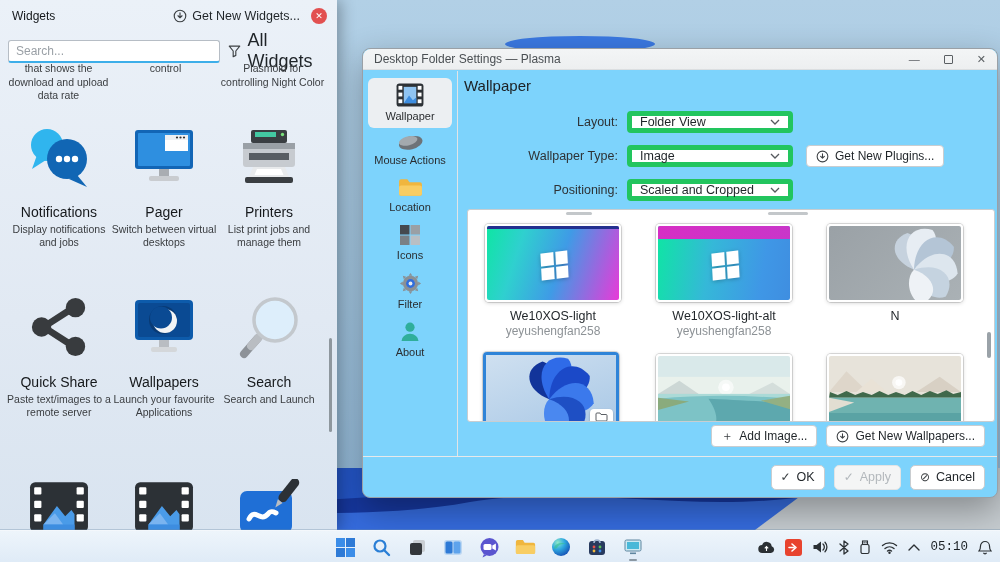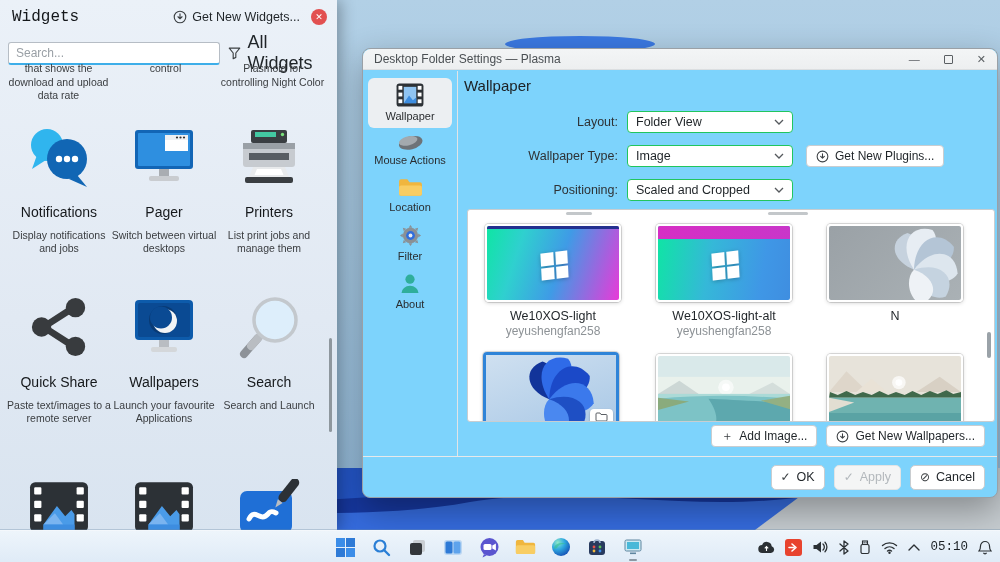--- a/index.html
+++ b/index.html
@@ -11,39 +11,39 @@
   
   .bloom-strip{position:absolute;left:0;top:468px;width:1000px;height:62px;z-index:1;}
   .bloom-hump{position:absolute;left:505px;top:36px;width:150px;height:16px;border-radius:50%;
               background:#3b79e2;z-index:1;}
 
   
   .panel{position:absolute;left:0;top:0;width:337px;height:530px;z-index:5;overflow:hidden;
          background:linear-gradient(180deg,#ebf1f8 0%,#e1e9f3 60%,#d9e4f0 100%);
          box-shadow:4px 0 14px rgba(0,0,0,.30);}
   .panel-header{display:flex;align-items:center;gap:7px;padding:8px 10px 2px 12px;}
-  .panel-title{font-size:16px;color:#14171a;flex:0 0 auto;font-family:Liberation Mono, monospace;}
+  .panel-title{font-size:12px;color:#14171a;flex:0 0 auto;}
   .panel-spacer{flex:1;}
   .getnew{display:flex;align-items:center;gap:5px;font-size:12.5px;color:#1f2428;cursor:pointer;}
   .close-circle{width:16px;height:16px;border-radius:50%;background:#e25050;color:#fff;font-size:9px;
                 display:flex;align-items:center;justify-content:center;cursor:pointer;margin-left:4px;}
   .search-row{display:flex;align-items:center;gap:7px;padding:4px 10px 0 8px;}
   .search-input{width:232px;height:23px;border:1px solid #b6bdc5;border-bottom:2px solid #3daee9;
                 border-radius:3px;padding:0 7px;font-size:12px;color:#444;background:#fff;outline:none;
                 font-family:"Liberation Sans",sans-serif;}
   .search-input::placeholder{color:#9aa0a6;}
   .allw{display:flex;align-items:center;gap:6px;font-size:18px;color:#1f2428;cursor:pointer;}
 
   .partial-row{position:absolute;left:6px;top:62px;width:326px;display:flex;}
   .pcol{width:105px;margin-right:2px;font-size:10.5px;color:#3a3d40;text-align:center;line-height:1.3;}
 
   .wcell{position:absolute;width:106px;text-align:center;cursor:pointer;}
   .wicon{height:90px;display:flex;align-items:center;justify-content:center;}
   .wname{font-size:14px;color:#16191c;margin-top:2px;}
-  .wdesc{font-size:10.5px;color:#3a3d40;line-height:1.28;margin-top:9px;}
+  .wdesc{font-size:10.5px;color:#3a3d40;line-height:1.28;margin-top:3px;}
   .c0{left:6px;} .c1{left:111px;} .c2{left:216px;}
   .rA{top:112px;} .rB{top:282px;} .rC{top:462px;}
   .panel-scrollbar{position:absolute;right:5px;top:338px;width:3px;height:94px;background:#8e979e;border-radius:2px;cursor:pointer;}
 
   
   .dialog{position:absolute;left:362px;top:48px;width:636px;height:450px;z-index:4;
           background:#7dd3fc;border:1px solid #9aa0a6;border-radius:8px;
           box-shadow:0 12px 34px rgba(0,0,0,.32);}
   .titlebar{position:absolute;left:0;top:0;right:0;height:21px;border-radius:8px 8px 0 0;
             background:linear-gradient(#f3f5f6,#edeff0);border-bottom:1px solid #dbdee0;
@@ -55,21 +55,21 @@
   .dsidebar{position:absolute;left:0;top:22px;bottom:41px;width:95px;border-right:1px solid #e2e4e6;
             padding-top:7px;display:flex;flex-direction:column;align-items:center;}
   .ditem{width:84px;padding:5px 0 6px;border-radius:6px;display:flex;flex-direction:column;
          align-items:center;gap:3px;cursor:pointer;}
   .ditem.sel{background:#eceff2;}
   .dlabel{font-size:11px;color:#2a2d30;}
 
   .dheading{position:absolute;left:101px;top:28px;font-size:15px;color:#1c2023;}
   .flabel{position:absolute;width:150px;text-align:right;font-size:12.5px;color:#2e3235;left:105px;}
   .fl1{top:66px;} .fl2{top:100px;} .fl3{top:134px;}
-  .select{position:absolute;left:264px;width:166px;height:22px;background:#fff;border:1px solid #22c55e;
+  .select{position:absolute;left:264px;width:166px;height:22px;background:#fff;border:5px solid #22c55e;
           border-radius:4px;display:flex;align-items:center;padding:0 8px;font-size:12.5px;color:#1f2428;
           cursor:pointer;}
   .sv1{top:62px;} .sv2{top:96px;} .sv3{top:130px;}
   .select .chev{margin-left:auto;}
   .btn{display:inline-flex;align-items:center;gap:6px;height:22px;background:#fff;border:1px solid #c9cdd0;
        border-radius:4px;padding:0 9px;font-size:12px;color:#1f2428;cursor:pointer;white-space:nowrap;}
   .plugins-btn{position:absolute;left:443px;top:96px;}
 
   .wgrid-box{position:absolute;left:104px;top:160px;width:528px;height:213px;background:#fff;
              border:1px solid #c9cdd0;border-radius:3px;overflow:hidden;}
@@ -357,20 +357,31 @@
       <span>
         <svg width="25" height="21" viewBox="0 0 24 20">
           <path d="M1 4a2 2 0 0 1 2-2h6l2 3h10a2 2 0 0 1 2 2v9a2 2 0 0 1-2 2H3a2 2 0 0 1-2-2Z" fill="#f0b63e"></path>
           <rect x="1" y="8" width="22" height="10" rx="2" fill="#f8cd63"></rect>
         </svg>
       </span>
       <span class="dlabel">Location</span>
     </div>
     <div class="ditem">
       <span>
+        <svg width="22" height="22" viewBox="0 0 22 22">
+          <rect x="1" y="1" width="9.5" height="9.5" fill="#45494e"></rect>
+            <rect x="11.5" y="1" width="9.5" height="9.5" fill="#9aa0a5"></rect>
+          <rect x="1" y="11.5" width="9.5" height="9.5" fill="#7a8085"></rect>
+            <rect x="11.5" y="11.5" width="9.5" height="9.5" fill="#b9bfc4"></rect>
+        </svg>
+      </span>
+      <span class="dlabel">Icons</span>
+    </div>
+    <div class="ditem">
+      <span>
         <svg width="23" height="23" viewBox="0 0 24 24">
           <g fill="#8a9095">
               <circle cx="12" cy="12" r="8"></circle>
           <path d="M12 1l2 3h-4zM12 23l2-3h-4zM1 12l3-2v4zM23 12l-3-2v4zM4 4l3.5 1-2.5 2.5zM20 4l-1 3.5L16.5 5zM4 20l1-3.5L7.5 19zM20 20l-3.5-1 2.5-2.5z"></path>
             </g>
           <circle cx="12" cy="12" r="4.6" fill="#2f6edd"></circle>
             <circle cx="12" cy="12" r="2" fill="#e8ecef"></circle>
         </svg>
       </span>
       <span class="dlabel">Filter</span>

